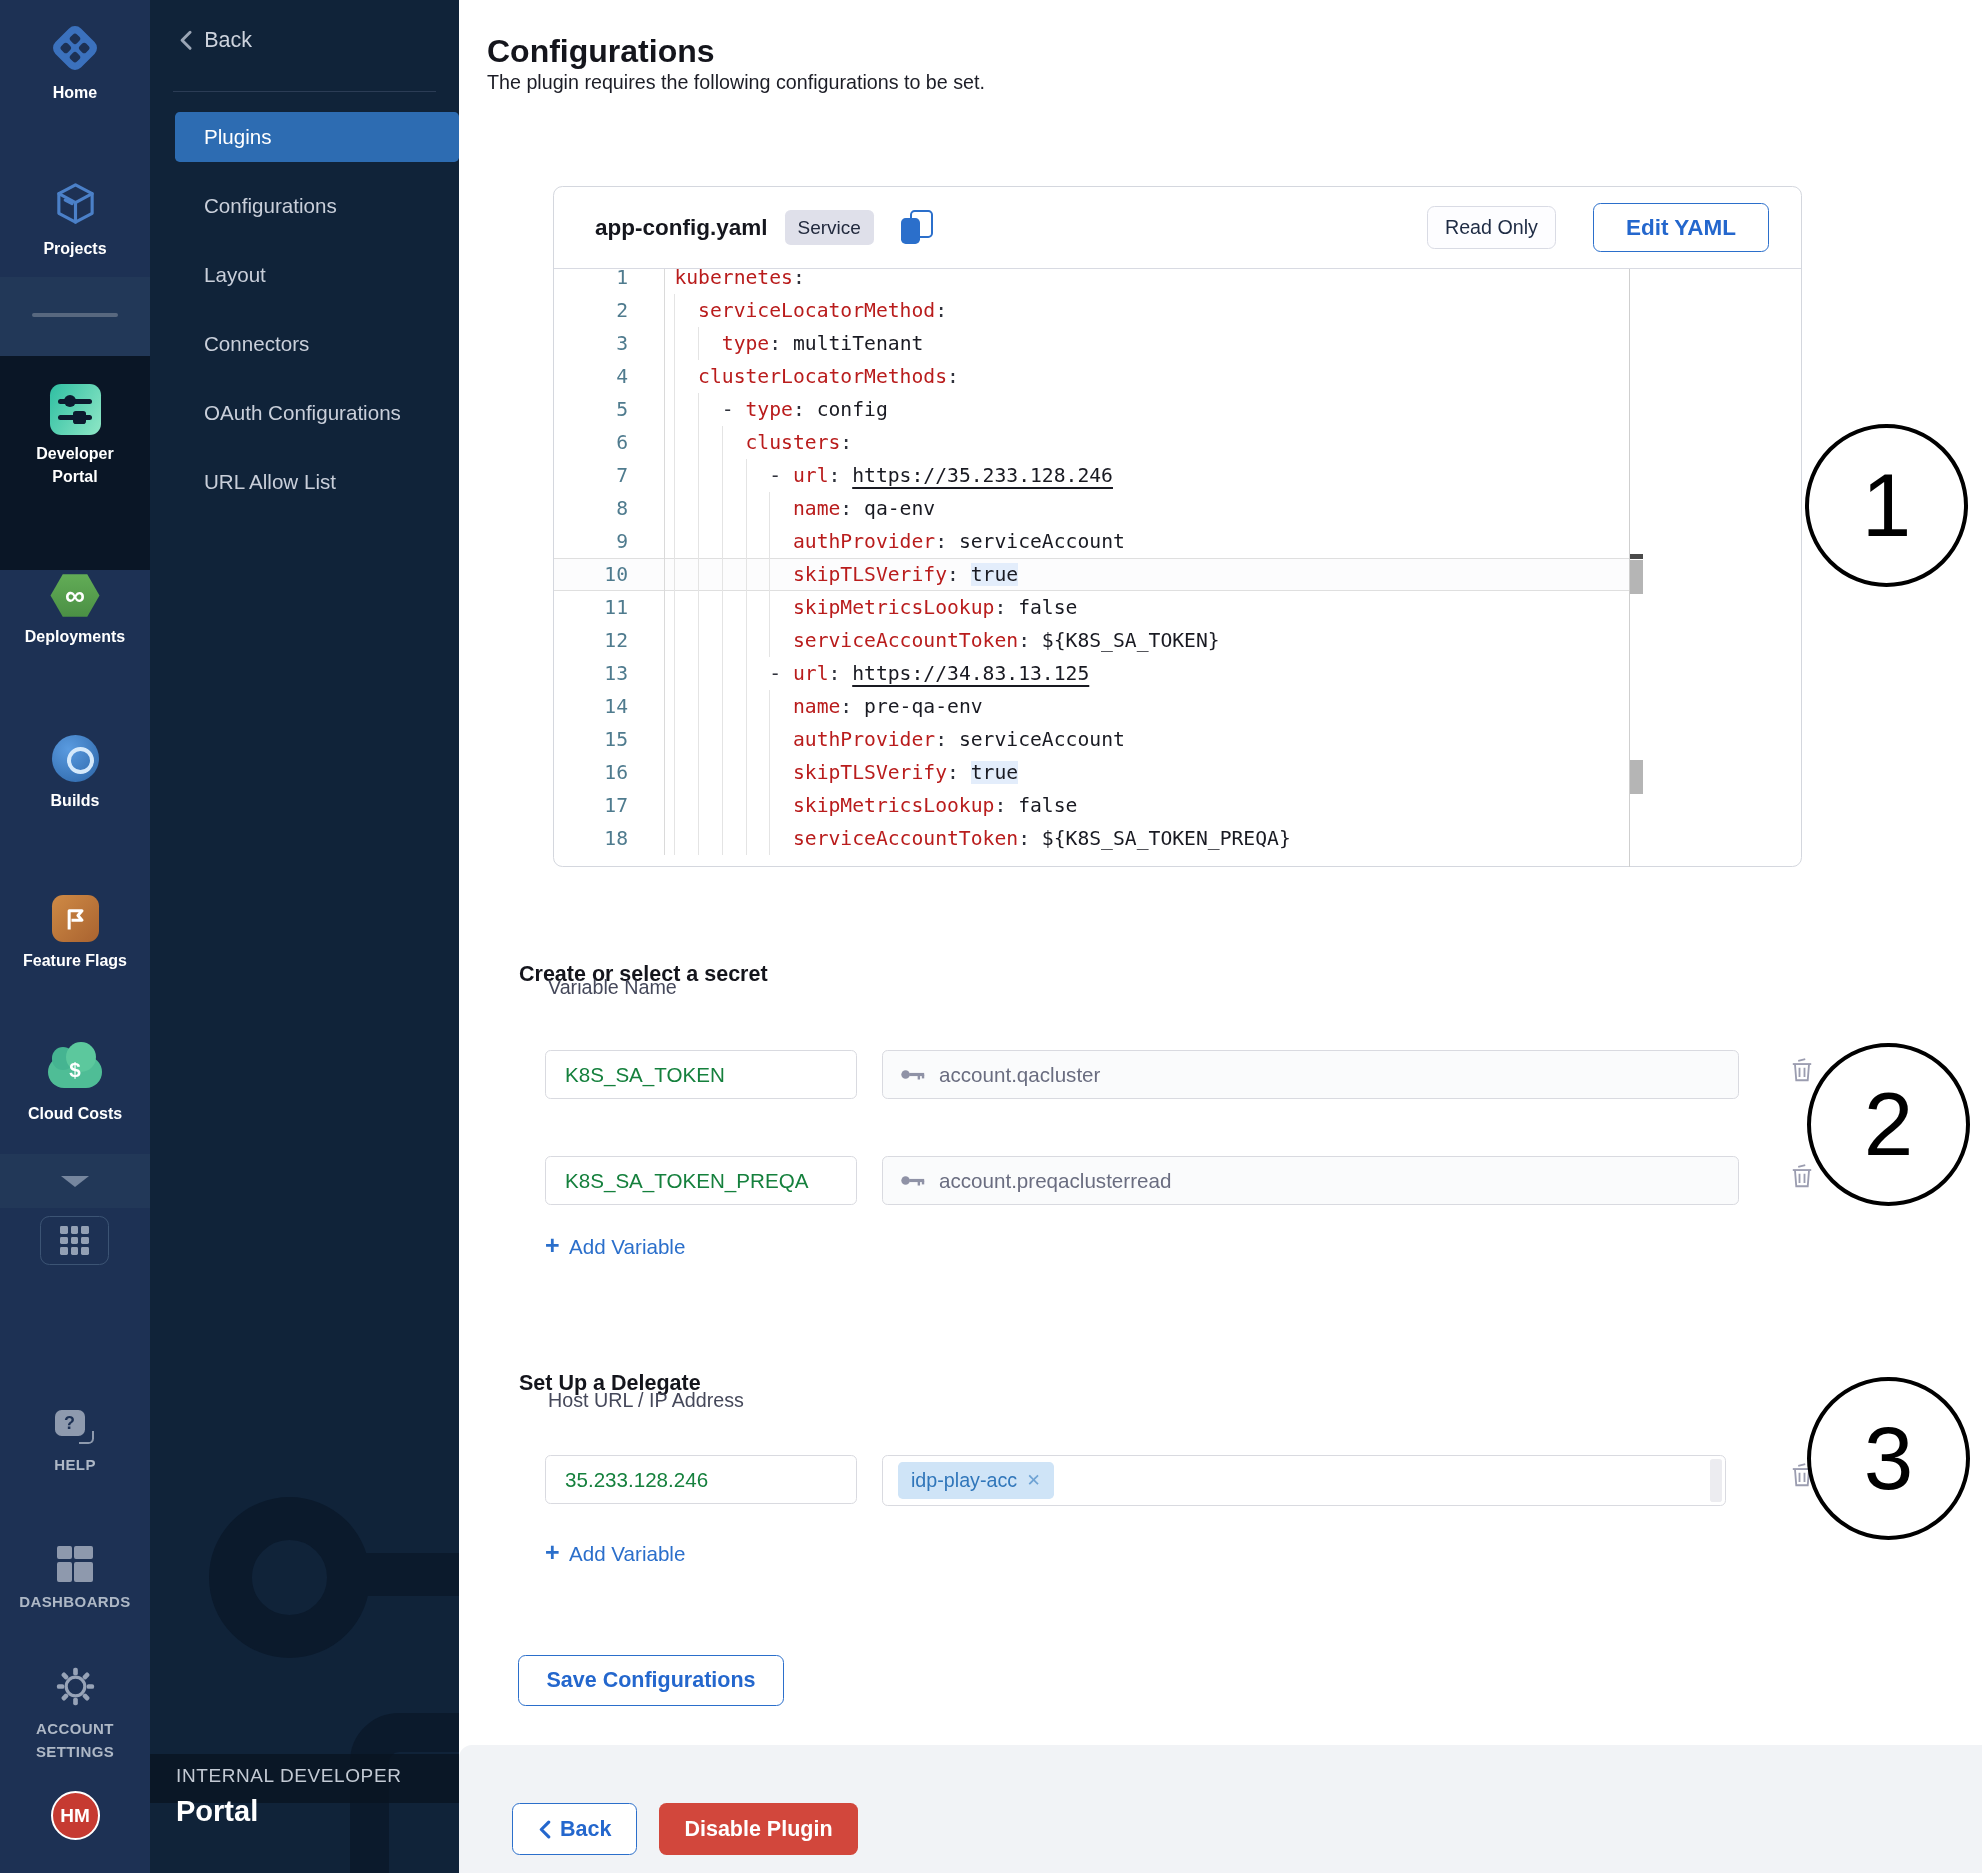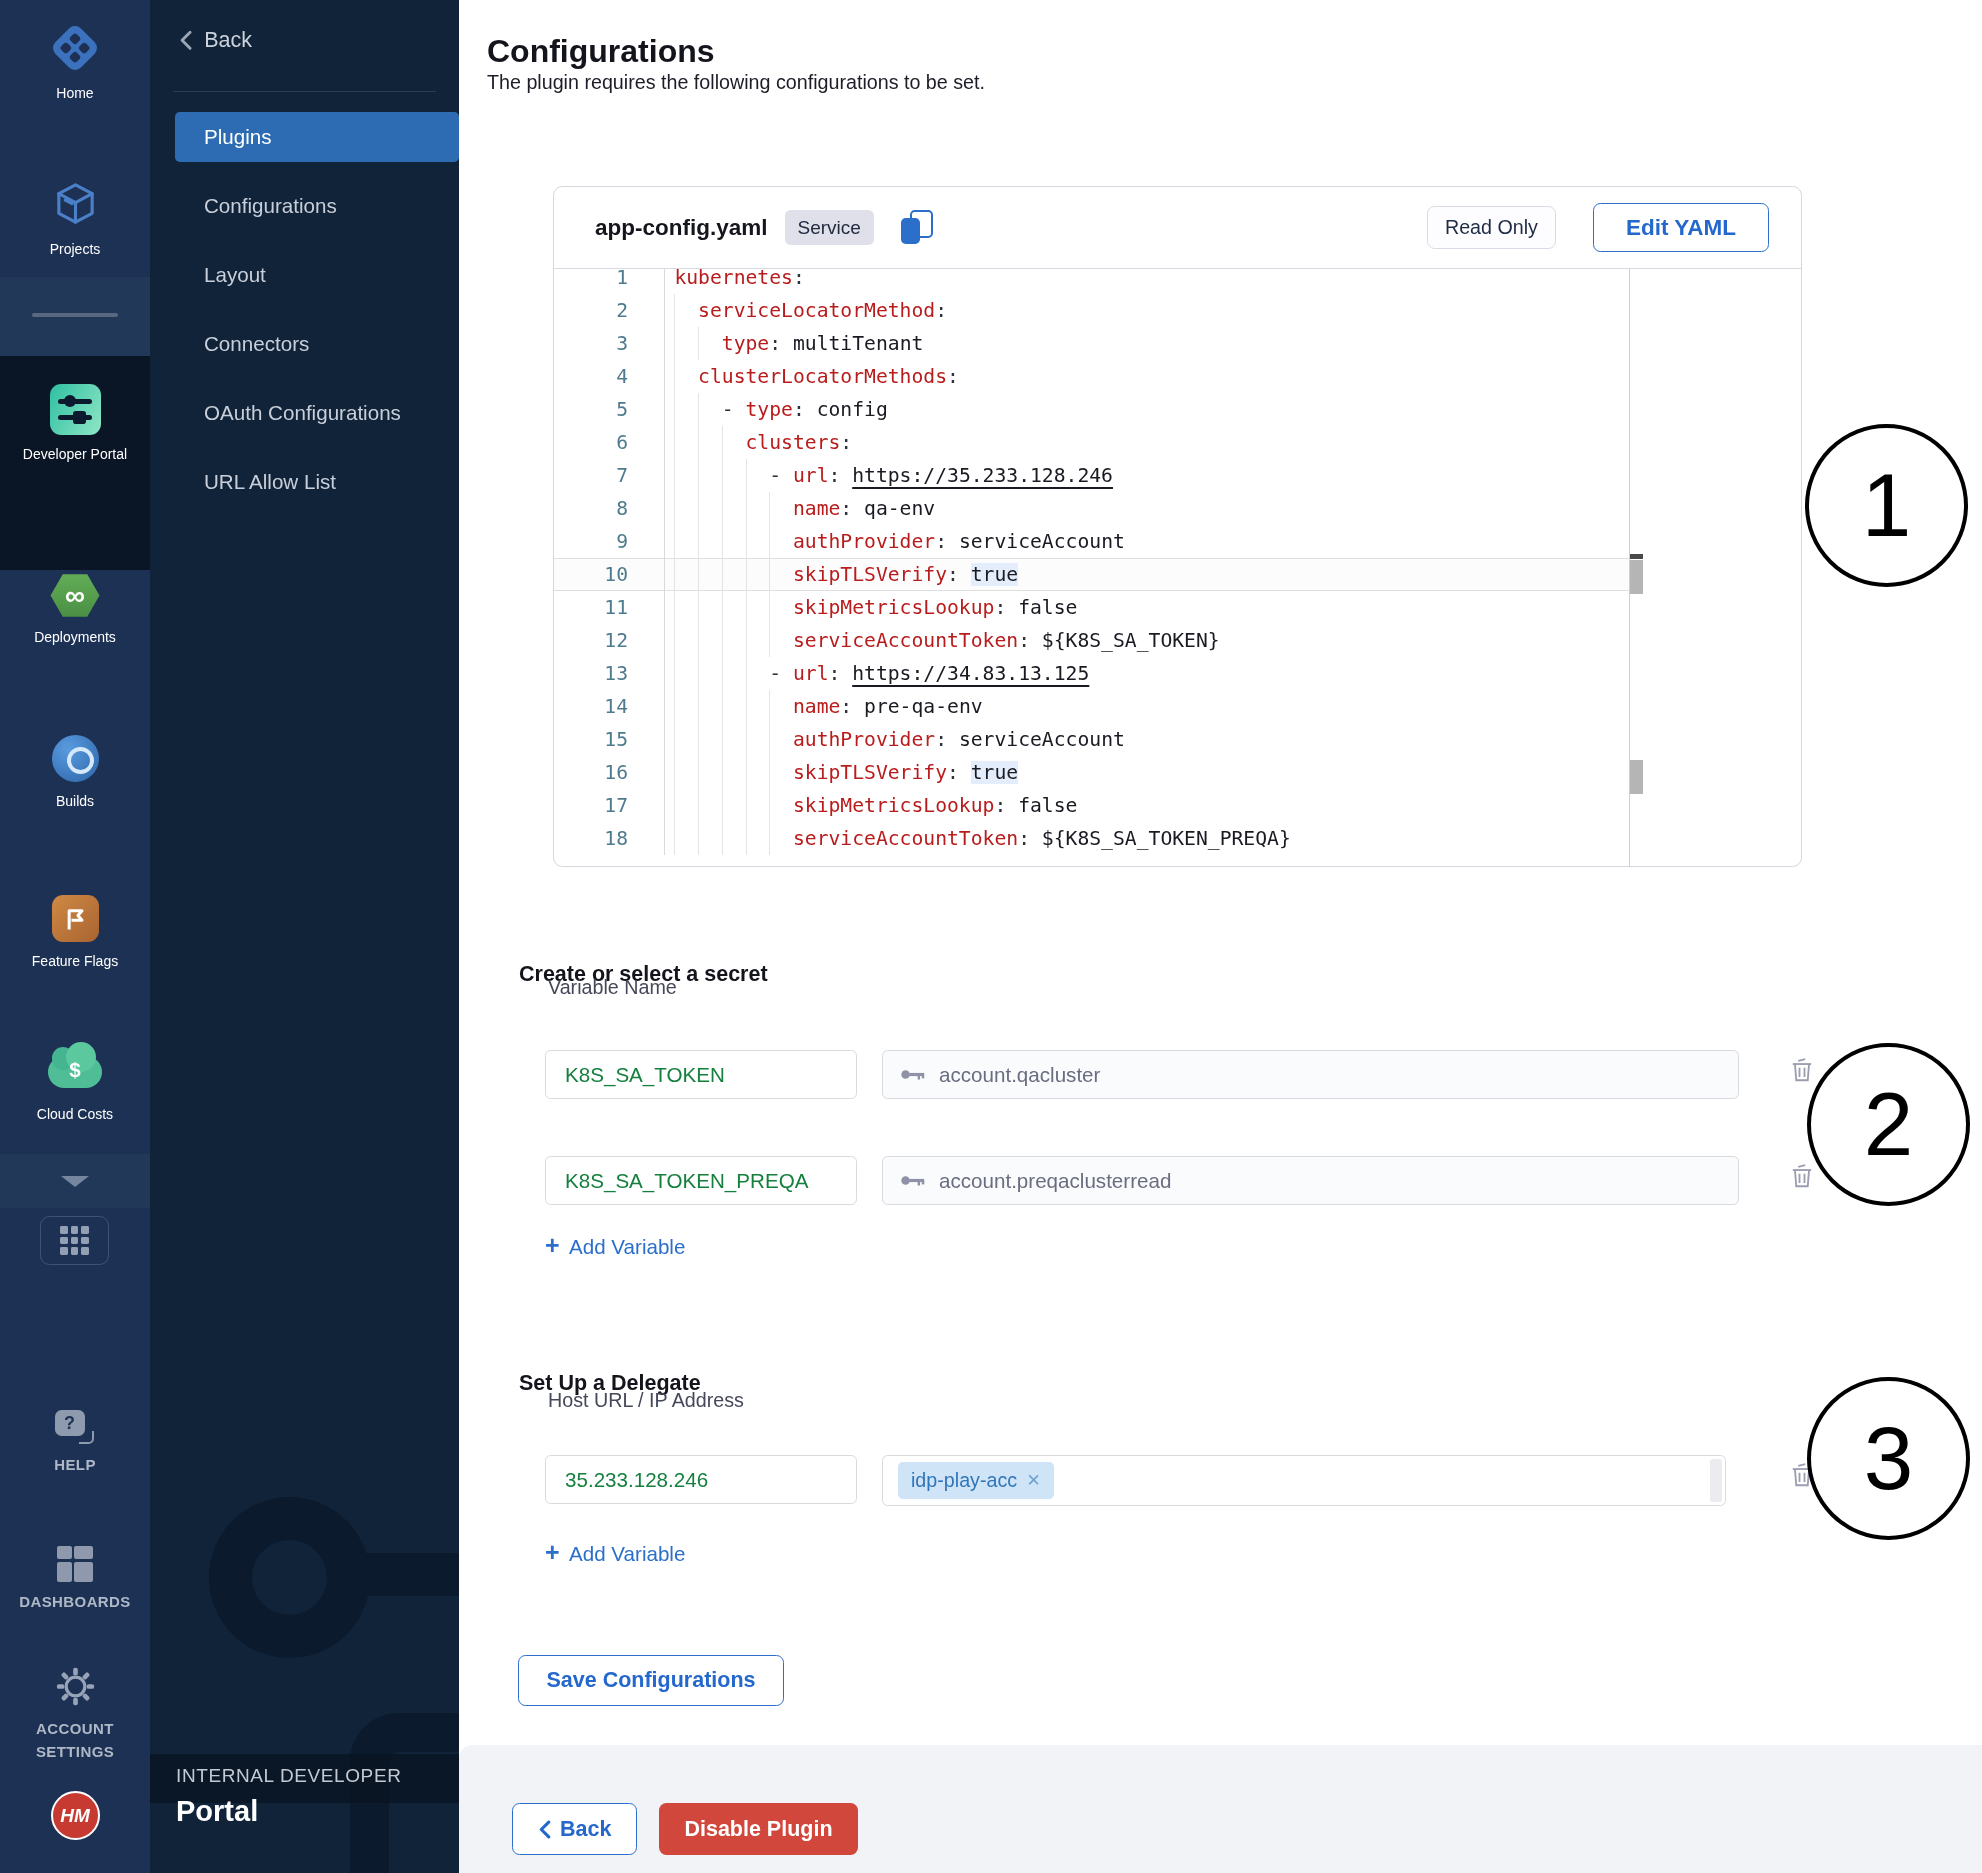--- a/index.html
+++ b/index.html
@@ -4,21 +4,21 @@
 <style>
   html,body{margin:0;padding:0;background:#fff;font-family:"Liberation Sans",sans-serif;}
   #stage{position:relative;width:1983px;height:1874px;overflow:hidden;background:#fff;}
   
   #leftnav{position:absolute;left:0;top:0;width:150px;height:1874px;background:#1d3154;z-index:10;}
   .band{position:absolute;left:0;width:150px;background:#223858;}
   #band-divider{top:277px;height:79px;}
   #band-module{top:356px;height:214px;background:#0a1626;}
   #band-chev{top:1154px;height:54px;}
   .nav-item{position:absolute;left:0;width:150px;text-align:center;color:#fff;}
-  .nav-label{margin-top:8.4px;font-size:14px;font-weight:400;color:#fff;line-height:22.5px;padding:0 13px;}
+  .nav-label{margin-top:8.4px;font-size:16px;font-weight:700;color:#fff;line-height:22.5px;padding:0 13px;}
   .nav-label.dim{color:#aeb8c6;font-size:15px;font-weight:700;letter-spacing:0.4px;padding:0 17px;}
   .nav-divider-line{width:86px;height:3.7px;border-radius:1.9px;background:#58687f;margin:36px auto 0;}
   
   .icon-home{width:51px;height:51px;margin:0 auto;display:grid;place-items:center;}
   .hrot{width:36px;height:36px;background:#3b71bd;border-radius:8.4px;transform:rotate(45deg);display:grid;grid-template-columns:1fr 1fr;grid-template-rows:1fr 1fr;gap:4.7px;padding:6.6px;box-sizing:border-box;}
   .hcell{background:#1d3154;border-radius:2.8px;}
   .tile-dp{width:51px;height:51px;border-radius:11.2px;margin:0 auto;background:linear-gradient(120deg,#2fbfa2,#8fe7c6);position:relative;}
   .dp-line{position:absolute;left:8.4px;right:8.4px;height:4.7px;background:#0c1a2e;border-radius:2.8px;}
   .dp-line.l1{top:15px;} .dp-line.l2{top:31px;}
   .knob{position:absolute;width:12px;height:12px;background:#0c1a2e;border-radius:50%;top:-3.7px;}
@@ -33,21 +33,21 @@
   .cc-dollar{position:absolute;left:0;right:0;top:1.9px;text-align:center;color:#fff;font-weight:700;font-size:20.6px;z-index:2;}
   .chev-down{width:0;height:0;margin:0 auto;border-left:14px solid transparent;border-right:14px solid transparent;border-top:11.2px solid #76869e;}
   .grid-btn{position:absolute;left:40px;top:1216px;width:69px;height:49px;border:1.9px solid #3c5474;border-radius:9.4px;box-sizing:border-box;display:grid;place-items:center;}
   .grid9{display:grid;grid-template-columns:repeat(3,7.5px);grid-template-rows:repeat(3,7.5px);gap:2.8px;}
   .grid9 i{background:#93a0b4;border-radius:1.4px;}
   .help-ic{position:relative;width:41px;height:36px;margin:0 auto;}
   .help-ic .bub{position:absolute;left:0;top:0;width:30px;height:26px;background:#8e9aae;border-radius:6.6px;display:grid;place-items:center;color:#1d3154;font-weight:700;font-size:18px;}
   .help-ic .bub2{position:absolute;right:1.9px;bottom:1.9px;width:13px;height:11.2px;border:2.8px solid #8e9aae;border-left:none;border-top:none;border-radius:0 0 5.6px 0;}
   .dash-ic{display:grid;grid-template-columns:15px 19px;grid-template-rows:13px 20.6px;gap:2.8px;width:37px;margin:0 auto;}
   .dash-ic i{background:#8e99ad;border-radius:1.9px;}
-  .avatar{width:49px;height:49px;margin:0 auto;border-radius:50%;background:#c63a31;border:2.8px solid #fff;box-sizing:border-box;display:grid;place-items:center;color:#fff;font-weight:700;font-size:19px;font-style:italic;}
+  .avatar{width:49px;height:49px;margin:0 auto;border-radius:50%;background:#c63a31;border:2.8px solid #fff;box-sizing:border-box;display:grid;place-items:center;color:#fff;font-weight:700;font-size:19px;}
   
   #submenu{position:absolute;left:150px;top:0;width:309px;height:1874px;background:#102339;z-index:9;overflow:hidden;}
   .sm-back{position:absolute;left:28px;top:28px;display:flex;align-items:center;gap:11.2px;color:#cdd3dd;font-size:21.5px;cursor:pointer;}
   .sm-divider{position:absolute;left:23.4px;right:23.4px;top:91px;height:0.9px;background:#2b3c55;}
   .sm-list{position:absolute;left:0;right:0;top:112px;}
   .sm-item{height:50px;line-height:50px;margin-bottom:19px;padding-left:54px;font-size:20.6px;color:#c9cfda;cursor:pointer;white-space:nowrap;}
   .sm-item.active{background:#2d6cb2;margin-left:25px;padding-left:29px;border-radius:4.7px;color:#fff;font-weight:500;}
   .wm-ring{position:absolute;left:59px;top:1497px;width:161px;height:161px;border:43px solid #0b1a2c;border-radius:50%;box-sizing:border-box;}
   .wm-bar{position:absolute;left:212px;top:1553px;width:97px;height:43px;background:#0b1a2c;}
   .wm-rect{position:absolute;left:200px;top:1713px;width:206px;height:244px;border:39px solid #0b1a2c;border-radius:49px;box-sizing:border-box;}

